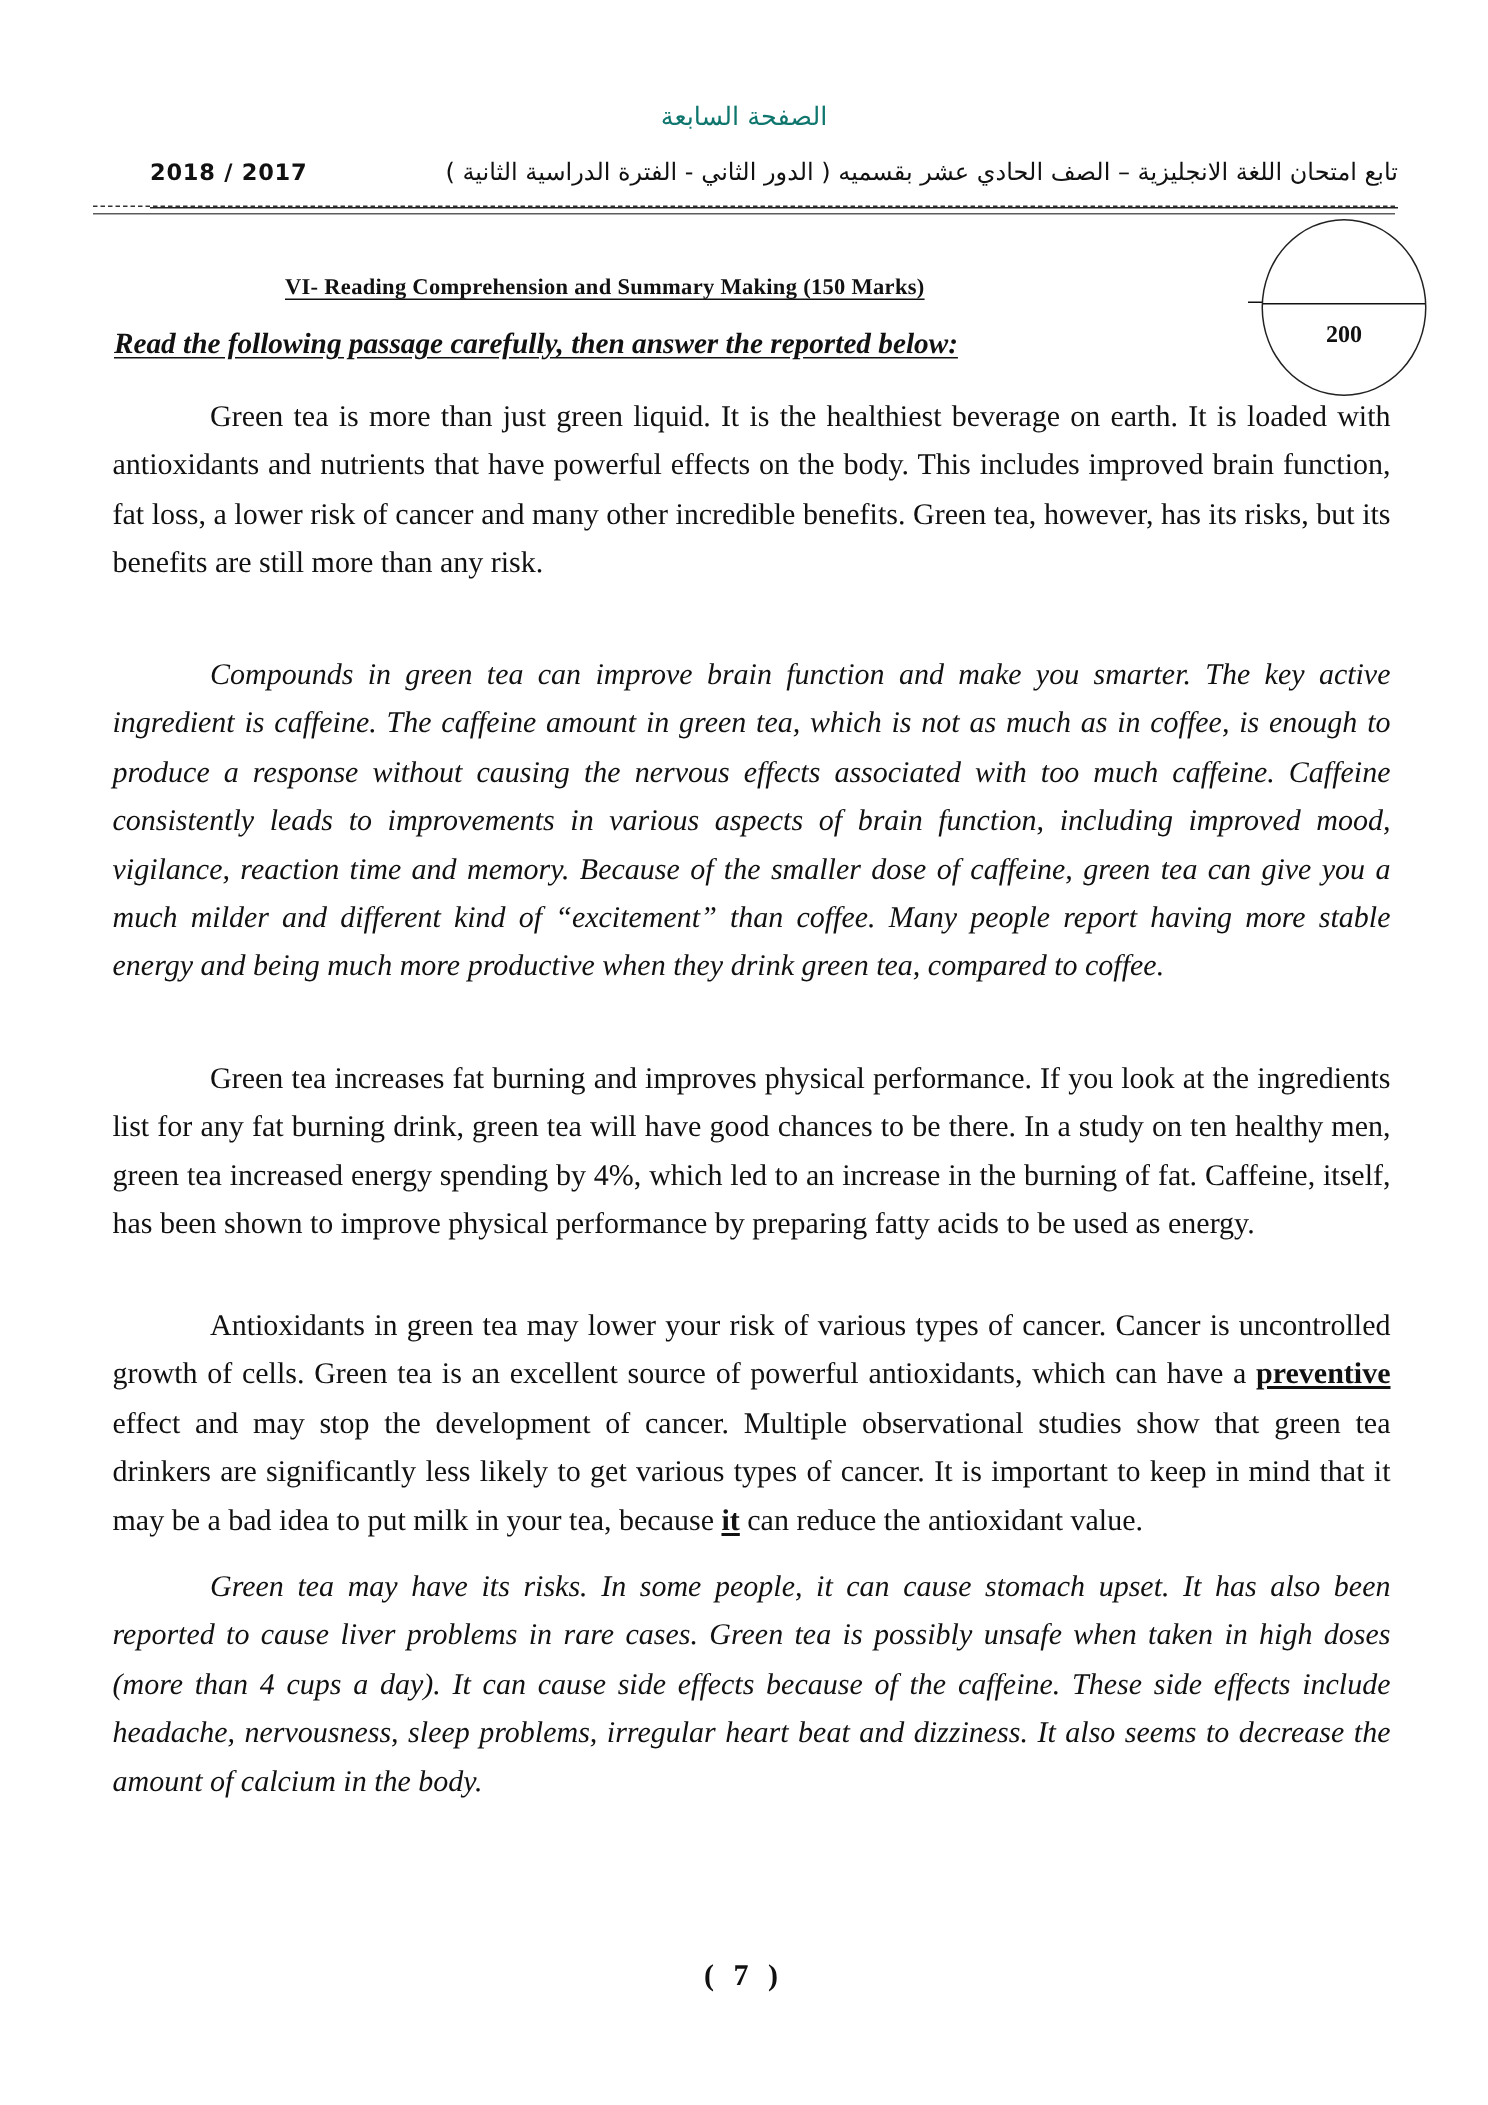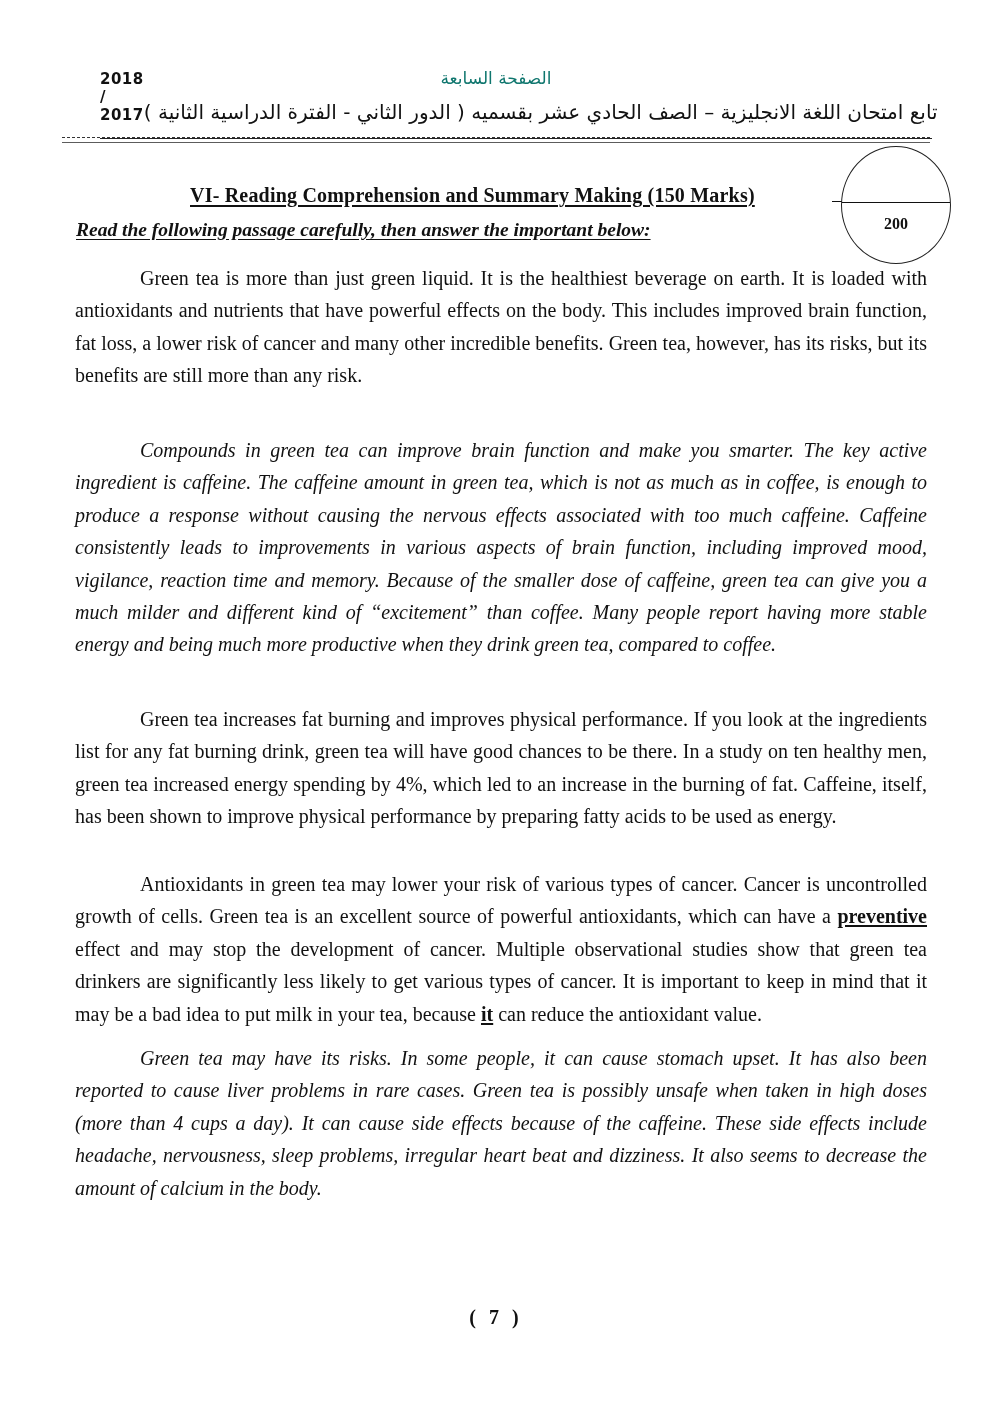--- a/index.html
+++ b/index.html
@@ -40,21 +40,21 @@
     }
     .exam-header .year {
       font-family: "DejaVu Sans", sans-serif;
       font-weight: bold;
       font-size: 15px;
       letter-spacing: 0.5px;
       direction: ltr;
     }
     .exam-header .title-ar {
       font-family: "DejaVu Sans", sans-serif;
-      font-size: 20px;
+      font-size: 16px;
       direction: rtl;
       white-space: nowrap;
     }
     .rule {
       position: absolute;
       left: 62px;
       width: 868px;
       border-top: 1.3px dashed #333;
     }
     .rule.r1 { top: 137px; }
@@ -91,21 +91,21 @@
       left: 832px;
       top: 201px;
       width: 10px;
       border-top: 1.6px solid #111;
     }
 
     .section-title {
       position: absolute;
       left: 190px;
       top: 184px;
-      font-size: 20px;
+      font-size: 15px;
       font-weight: bold;
       text-decoration: underline;
       text-underline-offset: 3px;
       letter-spacing: 0.2px;
       white-space: nowrap;
     }
     .instructions {
       position: absolute;
       left: 76px;
       top: 219px;
@@ -162,21 +162,21 @@
 <div class="rule r1"></div>
 <div class="rule r2"></div>
 
 <div class="score-connector"></div>
 <div class="score-circle">
   <div class="divider"></div>
   <div class="score">200</div>
 </div>
 
 <div class="section-title">VI- Reading Comprehension and Summary Making (150 Marks)</div>
-<div class="instructions">Read the following passage carefully, then answer the important below:</div>
+<div class="instructions">Read the following passage carefully, then answer the reported below:</div>
 
 <p class="passage p1">Green tea is more than just green liquid. It is the healthiest beverage on earth. It is loaded with antioxidants and nutrients that have powerful effects on the body. This includes improved brain function, fat loss, a lower risk of cancer and many other incredible benefits. Green tea, however, has its risks, but its benefits are still more than any risk.</p>
 <p class="passage p2">Compounds in green tea can improve brain function and make you smarter. The key active ingredient is caffeine. The caffeine amount in green tea, which is not as much as in coffee, is enough to produce a response without causing the nervous effects associated with too much caffeine. Caffeine consistently leads to improvements in various aspects of brain function, including improved mood, vigilance, reaction time and memory. Because of the smaller dose of caffeine, green tea can give you a much milder and different kind of “excitement” than coffee. Many people report having more stable energy and being much more productive when they drink green tea, compared to coffee.</p>
 <p class="passage p3">Green tea increases fat burning and improves physical performance. If you look at the ingredients list for any fat burning drink, green tea will have good chances to be there. In a study on ten healthy men, green tea increased energy spending by 4%, which led to an increase in the burning of fat. Caffeine, itself, has been shown to improve physical performance by preparing fatty acids to be used as energy.</p>
 <p class="passage p4"><span>Antioxidants in green tea may lower your risk of various types of cancer. Cancer is uncontrolled growth of cells. Green tea is an excellent source of powerful antioxidants, which can have a </span><span class="kw">preventive</span><span> effect and may stop the development of cancer. Multiple observational studies show that green tea drinkers are significantly less likely to get various types of cancer. It is important to keep in mind that it may be a bad idea to put milk in your tea, because </span><span class="kw">it</span><span> can reduce the antioxidant value.</span></p>
 <p class="passage p5">Green tea may have its risks. In some people, it can cause stomach upset. It has also been reported to cause liver problems in rare cases. Green tea is possibly unsafe when taken in high doses (more than 4 cups a day). It can cause side effects because of the caffeine. These side effects include headache, nervousness, sleep problems, irregular heart beat and dizziness. It also seems to decrease the amount of calcium in the body.</p>
 
 <div class="page-number">( 7 )</div>
 
 </body></html>

